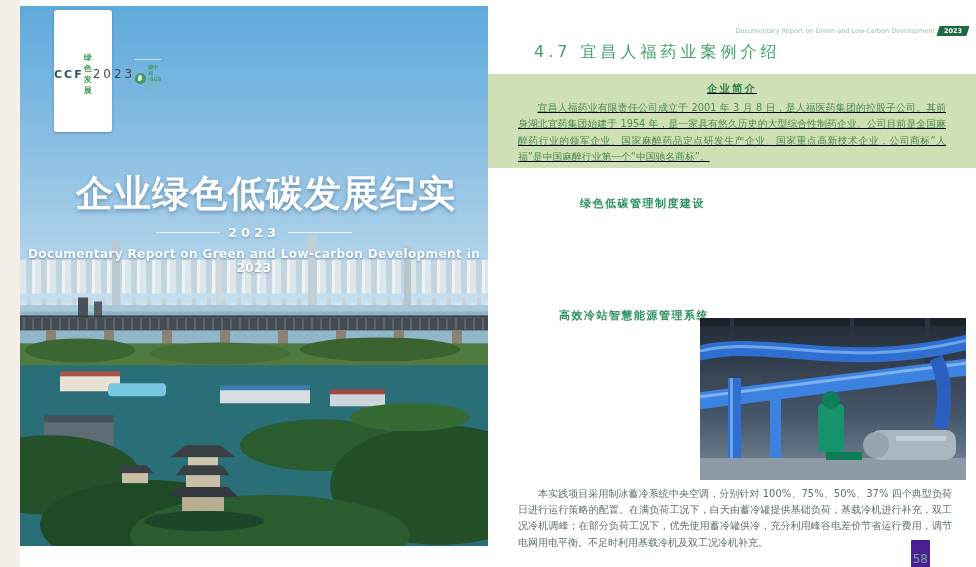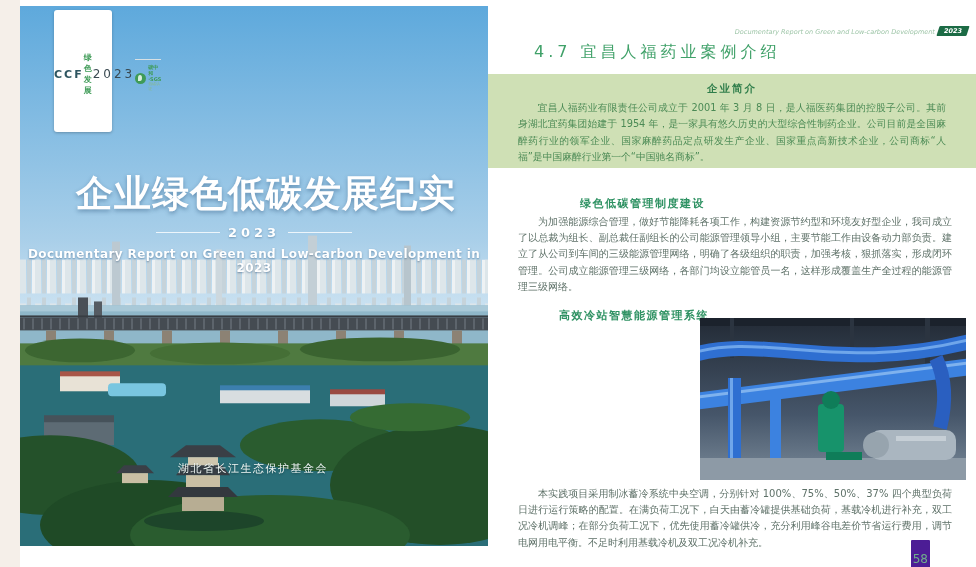--- a/index.html
+++ b/index.html
@@ -29,27 +29,27 @@
   .badge .cert-l2{font-size:4px;color:#86b98f;}
   .cover-title-block{position:absolute;left:0;right:0;top:163px;text-align:center;color:#ffffff;}
   .cover-title{font-size:37px;font-weight:bold;letter-spacing:1px;text-shadow:0 2px 4px rgba(30,70,110,.45);padding-left:24px;}
   .cover-year-row{display:flex;align-items:center;justify-content:center;gap:8px;margin-top:6px;}
   .cover-year-row .dash{width:64px;height:1px;background:rgba(255,255,255,.8);}
   .cover-year{font-size:13px;font-weight:bold;letter-spacing:4px;text-shadow:0 1px 2px rgba(30,70,110,.4);}
   .cover-subtitle{font-size:12px;font-weight:bold;letter-spacing:.4px;margin-top:7px;text-shadow:0 1px 2px rgba(30,70,110,.5);}
   .foundation{position:absolute;left:158px;top:455px;font-size:11px;color:#f2f7f5;letter-spacing:1.5px;text-shadow:0 1px 2px rgba(0,40,40,.55);}
   
   .page-right{position:absolute;left:488px;top:0;width:488px;height:567px;background:#ffffff;}
-  .running-head{position:absolute;right:8px;top:26px;display:flex;align-items:flex-end;gap:3px;font-style:italic;}
+  .running-head{position:absolute;right:8px;top:26px;display:flex;align-items:center;gap:3px;}
   .running-head .rh-text{font-size:6.5px;color:#9cc4a6;}
   .running-head .rh-badge{background:#1c6b45;color:#ffffff;font-size:6.5px;font-weight:bold;
     padding:1px 6px;transform:skewX(-18deg);border-radius:1px;}
   .running-head .rh-badge span{display:inline-block;transform:skewX(18deg);}
   .section-title{position:absolute;left:46px;top:42px;font-size:16px;font-weight:normal;color:#40a169;letter-spacing:4px;}
-  .profile-box{position:absolute;left:0;right:0;top:74px;height:94px;background:#cfe0b5;box-sizing:border-box;padding:8px 30px 0 30px;}
+  .profile-box{position:absolute;left:0;right:0;top:74px;height:94px;background:#cfe0b5;box-sizing:border-box;padding:8px 30px 0 30px;text-decoration:underline;}
   .profile-title{text-align:center;font-size:10.5px;font-weight:bold;color:#2e7d4a;letter-spacing:2px;margin-bottom:4px;}
   .profile-body{font-size:9.8px;line-height:1.66;color:#4b8a55;text-align:justify;text-indent:2em;}
   .sec-heading{position:absolute;font-size:11px;font-weight:bold;color:#2f9263;letter-spacing:1.5px;padding-left:36px;}
   .h-sec1{left:56px;top:196px;}
   .h-sec2{left:10px;top:308px;width:200px;text-align:center;}
   .para{position:absolute;font-size:10px;line-height:1.62;color:#5e7168;text-align:justify;text-indent:2em;}
   .p-sec1{left:30px;right:24px;top:214px;}
   .two-col-text{position:absolute;left:8px;top:326px;width:202px;font-size:10.5px;line-height:1.45;
     color:#5e7168;text-align:justify;text-indent:2em;}
   .photo{position:absolute;left:212px;top:318px;width:266px;height:162px;overflow:hidden;}
@@ -150,39 +150,37 @@
   <div class="cover-title-block">
     <div class="cover-title">企业绿色低碳发展纪实</div>
     <div class="cover-year-row">
       <span class="dash"></span>
       <span class="cover-year">2023</span>
       <span class="dash"></span>
     </div>
     <div class="cover-subtitle">Documentary Report on Green and Low-carbon Development in 2023</div>
   </div>
 
-  <div class="foundation">湖北省长江生态保护基金会</div>
 </div>
 
 <div class="page-right">
 
   <div class="running-head">
     <span class="rh-text">Documentary Report on Green and Low-carbon Development</span>
     <span class="rh-badge"><span>2023</span></span>
   </div>
 
   <div class="section-title">4.7 宜昌人福药业案例介绍</div>
 
   <div class="profile-box">
     <div class="profile-title">企业简介</div>
     <div class="profile-body">宜昌人福药业有限责任公司成立于 2001 年 3 月 8 日，是人福医药集团的控股子公司。其前身湖北宜药集团始建于 1954 年，是一家具有悠久历史的大型综合性制药企业。公司目前是全国麻醉药行业的领军企业、国家麻醉药品定点研发生产企业、国家重点高新技术企业，公司商标“人福”是中国麻醉行业第一个“中国驰名商标”。</div>
   </div>
 
   <div class="sec-heading h-sec1">绿色低碳管理制度建设</div>
-  <div class="para p-sec1">为加强能源综合管理，做好节能降耗各项工作，构建资源节约型和环境友好型企业，我司成立了以总裁为组长、副总裁任副组长的公司能源管理领导小组，主要节能工作由设备动力部负责。建立了从公司到车间的三级能源管理网络，明确了各级组织的职责，加强考核，狠抓落实，形成闭环管理。公司成立能源管理三级网络，各部门均设立能管员一名，这样形成覆盖生产全过程的能源管理三级网络。</div>
 
   <div class="sec-heading h-sec2">高效冷站智慧能源管理系统</div>
 
   <div class="photo">
     <svg viewBox="0 0 266 162" preserveAspectRatio="none">
       <defs>
         <linearGradient id="room" x1="0" y1="0" x2="0" y2="1">
           <stop offset="0" stop-color="#222a35"></stop>
             <stop offset="0.6" stop-color="#46566a"></stop>
             <stop offset="1" stop-color="#7a8a99"></stop>

